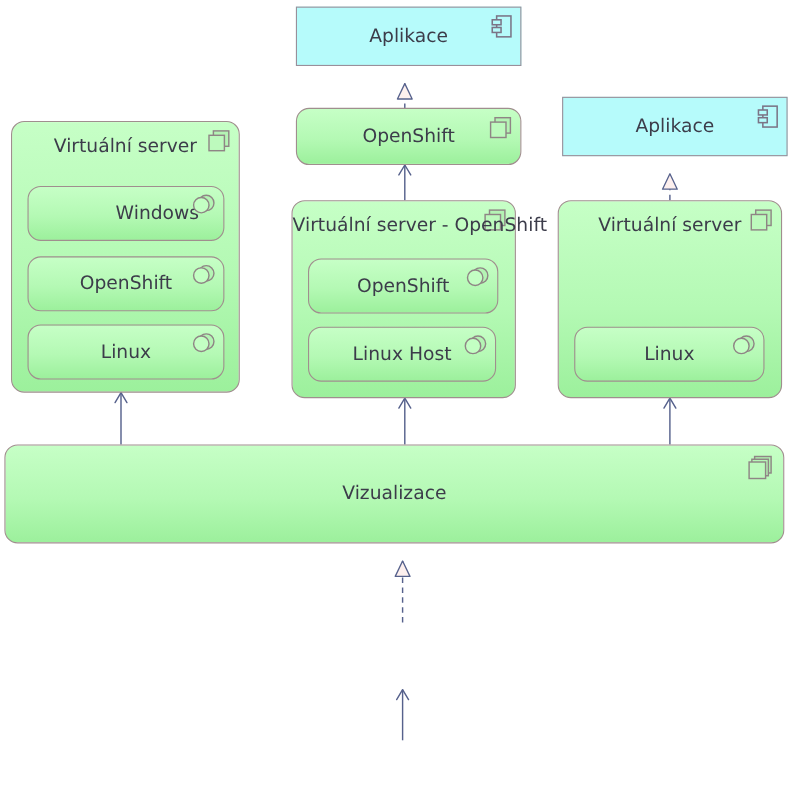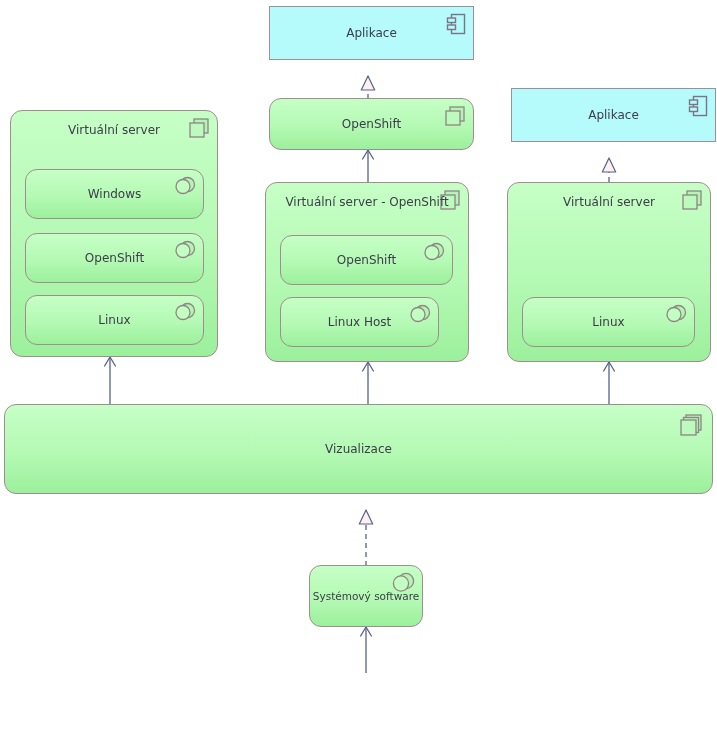--- a/index.html
+++ b/index.html
@@ -31,21 +31,21 @@
   
   .node {
     position: absolute;
     box-sizing: border-box;
     border: 1px solid #9c8c8c;
     display: flex;
     align-items: center;
     justify-content: center;
   }
   .node > .label {
-    font-size: 12px;
+    font-size: 17px;
     color: #3c3c4a;
     text-align: center;
     line-height: 1.2;
     padding: 0 22px;
     white-space: nowrap;
   }
 
   
   .n-green {
     background: linear-gradient(to bottom, #c6ffc6 0%, #b4f9b4 55%, #9cf09c 100%);
@@ -168,21 +168,21 @@
 
   <div class="node n-green container-node" style="left:10px; top:110px; width:208px; height:247px;">
     <span class="icon ic-tr">
       <svg width="22" height="22" viewBox="0 0 22 22">
         <rect x="6" y="2" width="14" height="14" fill="#b4f4b4" stroke="#8f8585" stroke-width="1.3"></rect>
         <rect x="2" y="6" width="14" height="14" fill="#bdfabd" stroke="#8f8585" stroke-width="1.3"></rect>
       </svg>
     </span>
     <span class="label">Virtuální server</span>
 
-    <div class="node n-green" style="left:14px; top:58px; width:179px; height:50px;">
+    <div class="node n-green" style="left:14px; top:58px; width:179px; height:50px;justify-content:flex-end;">
       <span class="icon ic-tr-sm">
         <svg width="24" height="22" viewBox="0 0 24 22">
           <circle cx="14.5" cy="9.5" r="7" fill="#b4f4b4" stroke="#8f8585" stroke-width="1.3"></circle>
           <circle cx="10" cy="11.5" r="7" fill="#c3ffc3" stroke="#8f8585" stroke-width="1.3"></circle>
         </svg>
       </span>
       <span class="label">Windows</span>
     </div>
 
     <div class="node n-green" style="left:14px; top:122px; width:179px; height:50px;">
@@ -218,21 +218,21 @@
     <div class="node n-green" style="left:14px; top:52px; width:173px; height:50px;">
       <span class="icon ic-tr-sm">
         <svg width="24" height="22" viewBox="0 0 24 22">
           <circle cx="14.5" cy="9.5" r="7" fill="#b4f4b4" stroke="#8f8585" stroke-width="1.3"></circle>
           <circle cx="10" cy="11.5" r="7" fill="#c3ffc3" stroke="#8f8585" stroke-width="1.3"></circle>
         </svg>
       </span>
       <span class="label">OpenShift</span>
     </div>
 
-    <div class="node n-green" style="left:14px; top:114px; width:159px; height:50px;">
+    <div class="node n-green" style="left:14px; top:114px; width:171px; height:50px;">
       <span class="icon ic-tr-sm">
         <svg width="24" height="22" viewBox="0 0 24 22">
           <circle cx="14.5" cy="9.5" r="7" fill="#b4f4b4" stroke="#8f8585" stroke-width="1.3"></circle>
           <circle cx="10" cy="11.5" r="7" fill="#c3ffc3" stroke="#8f8585" stroke-width="1.3"></circle>
         </svg>
       </span>
       <span class="label">Linux Host</span>
     </div>
   </div>
 
@@ -261,24 +261,15 @@
     <span class="icon" style="top:8px; right:9px;">
       <svg width="24" height="24" viewBox="0 0 24 24">
         <rect x="7" y="2" width="15" height="15" fill="#b0f2b0" stroke="#8f8585" stroke-width="1.3"></rect>
         <rect x="4.5" y="4.5" width="15" height="15" fill="#b6f6b6" stroke="#8f8585" stroke-width="1.3"></rect>
         <rect x="2" y="7" width="15" height="15" fill="#bdfabd" stroke="#8f8585" stroke-width="1.3"></rect>
       </svg>
     </span>
     <span class="label">Vizualizace</span>
   </div>
 
-  <div class="node n-green" style="left:309px; top:565px; width:114px; height:62px;">
-    <span class="icon ic-tr-sm">
-      <svg width="26" height="24" viewBox="0 0 26 24">
-        <circle cx="16" cy="10" r="7.6" fill="#b4f4b4" stroke="#8f8585" stroke-width="1.3"></circle>
-        <circle cx="11" cy="12.5" r="7.6" fill="#c3ffc3" stroke="#8f8585" stroke-width="1.3"></circle>
-      </svg>
-    </span>
-    <span class="label" style="padding:0 4px; font-size:10.5px;">Systémový software</span>
-  </div>
 
 
 </div>
 
 </body></html>

